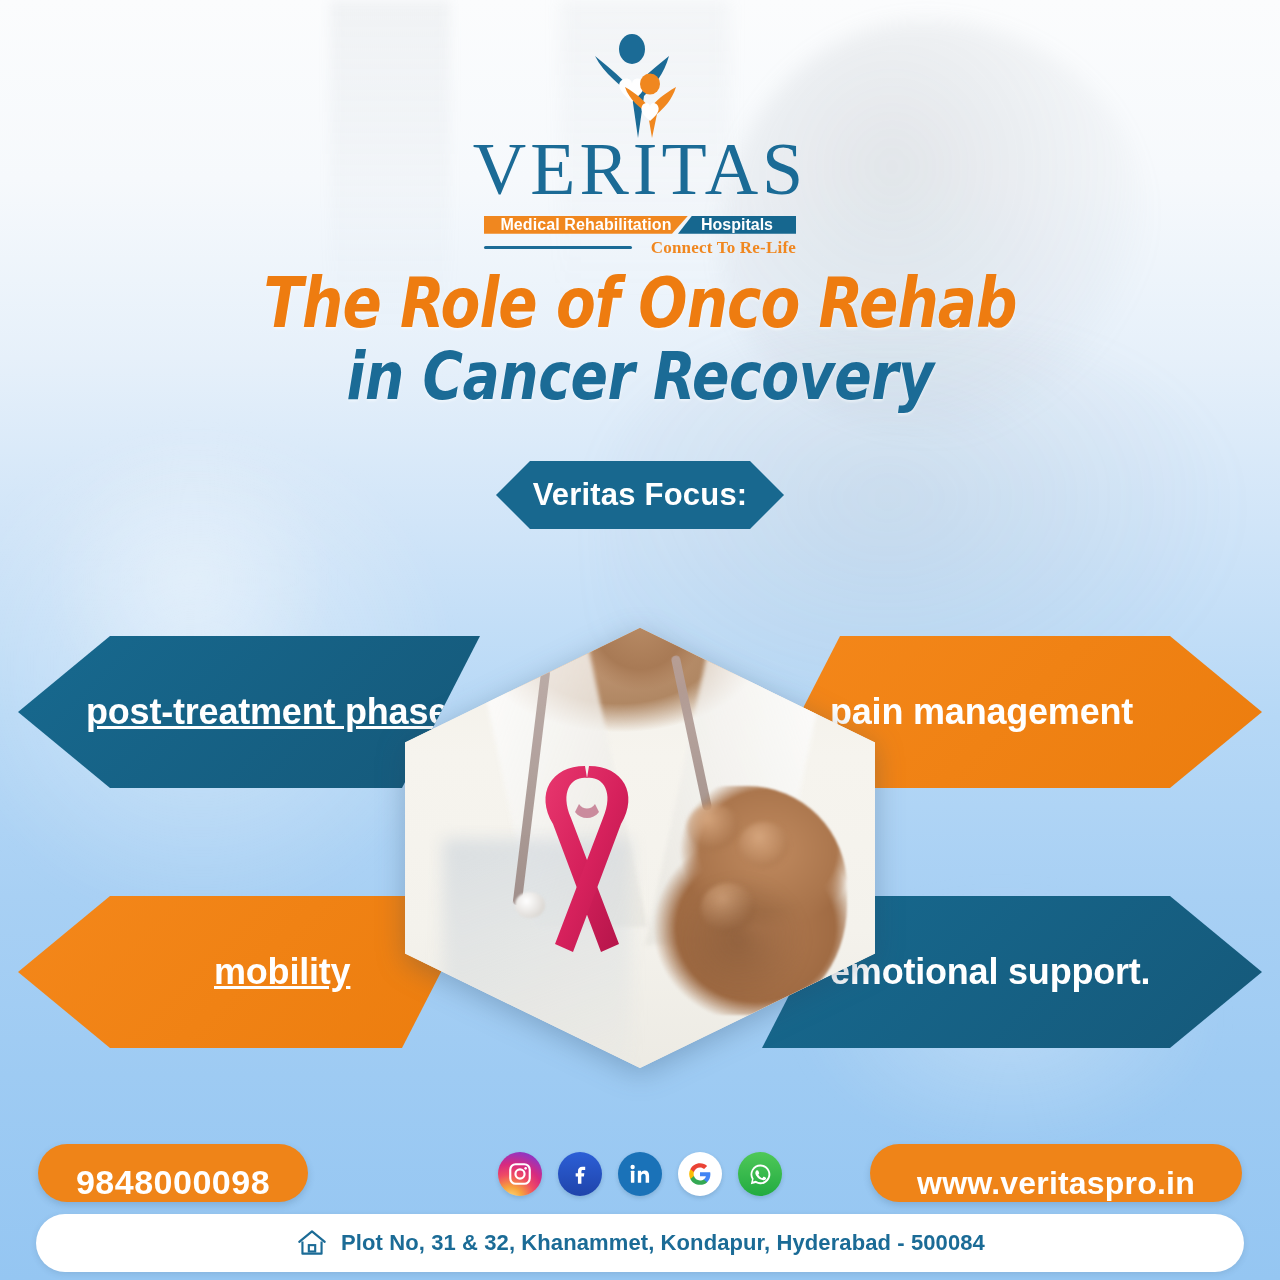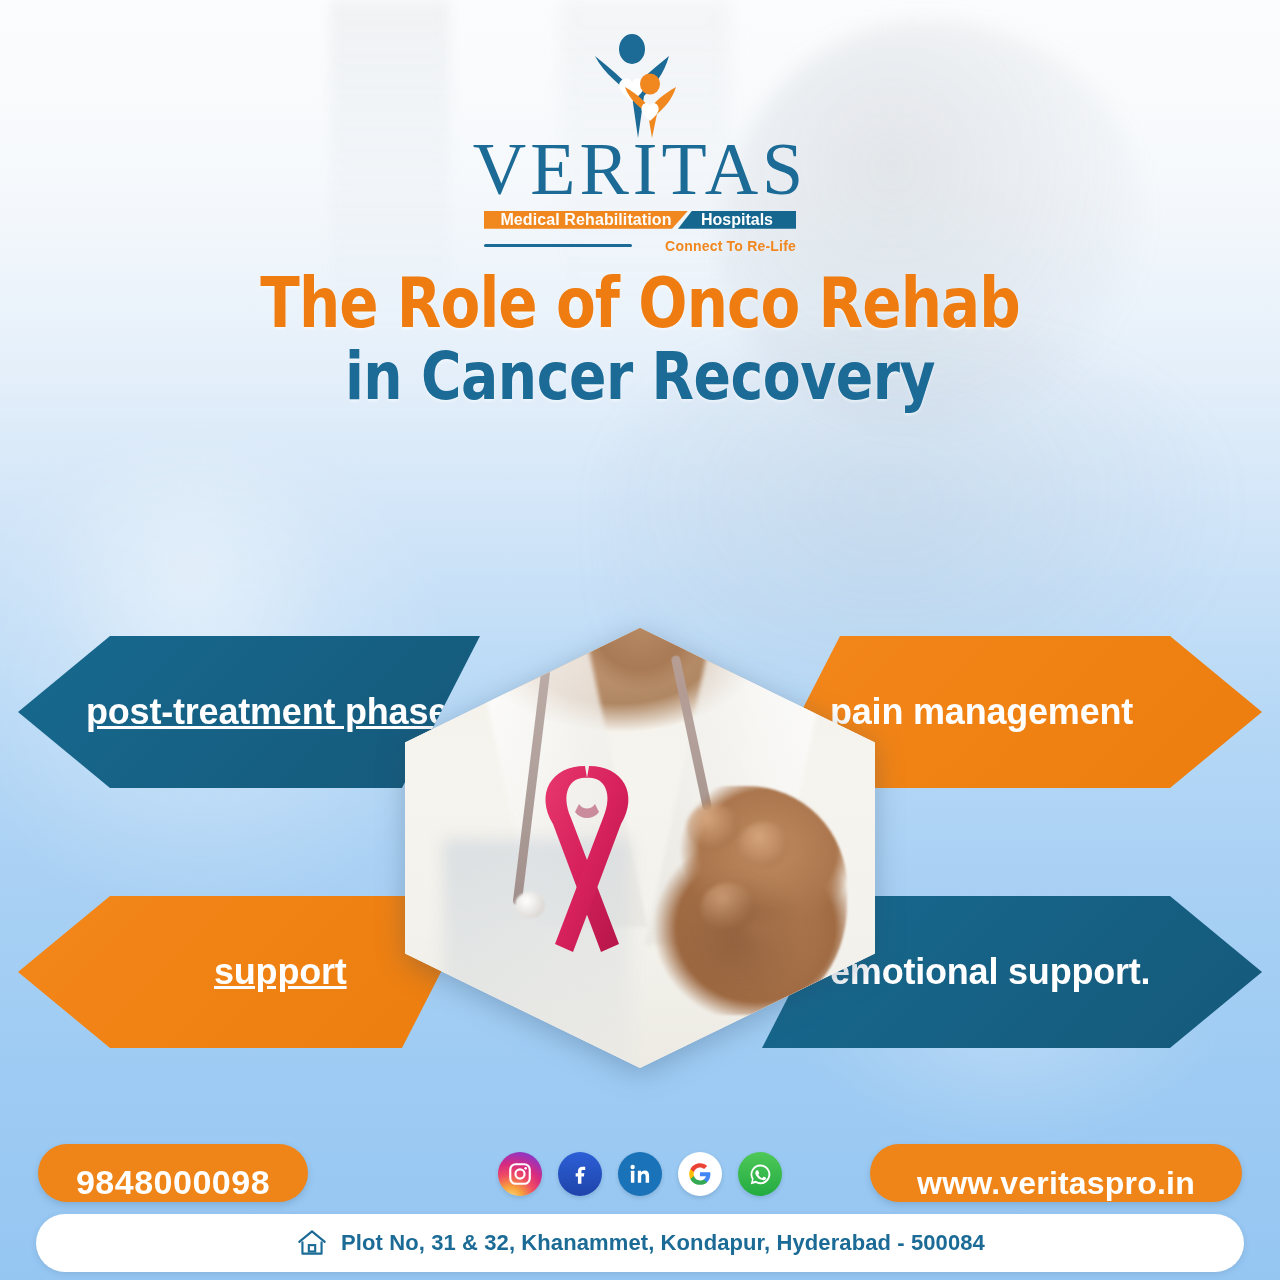--- a/index.html
+++ b/index.html
@@ -57,40 +57,40 @@
   }
 
   
   .logo{position:absolute;left:0;right:0;top:34px;display:flex;flex-direction:column;align-items:center;}
   .logo-mark{width:96px;height:108px;display:block;}
   .logo-word{
     font-family:"Liberation Serif", serif;
     font-size:74px;line-height:.86;letter-spacing:4px;
     color:#1b6b96;font-weight:400;margin-top:-4px;
   }
-  .logo-bar{display:flex;align-items:center;height:28px;margin-top:4px;width:312px;}
+  .logo-bar{display:flex;align-items:flex-end;height:28px;margin-top:4px;width:312px;}
   .logo-bar-l{
     flex:0 0 204px;background:#f0871f;color:#fff;font-size:16px;font-weight:700;
     display:flex;align-items:center;justify-content:center;
     clip-path:polygon(0 0,100% 0,calc(100% - 16px) 100%,0 100%);
     letter-spacing:.1px;
   }
   .logo-bar-r{
     flex:1 1 auto;background:#16678f;color:#fff;font-size:16px;font-weight:700;
     display:flex;align-items:center;justify-content:center;margin-left:-10px;
     clip-path:polygon(14px 0,100% 0,100% 100%,0 100%);
   }
   .logo-tag{display:flex;align-items:center;width:312px;margin-top:4px;gap:7px;}
   .logo-rule{flex:0 0 148px;height:3px;background:#1b6b96;border-radius:2px;}
   .logo-tagtext{
-    flex:1;text-align:right;color:#f0871f;font-size:14px;font-weight:700;letter-spacing:.2px;
-  }
-
-  
-  .title{position:absolute;left:0;right:0;top:268px;text-align:center;}
+    flex:1;text-align:right;color:#f0871f;font-size:17px;font-weight:700;letter-spacing:.2px;font-family:Liberation Serif, serif;
+  }
+
+  
+  .title{position:absolute;left:0;right:0;top:268px;text-align:center;font-style:italic;}
   .title-l1{
     font-family:"DejaVu Sans Condensed","Liberation Sans Narrow","Liberation Sans",sans-serif;
     font-weight:700;font-size:70px;line-height:1.0;color:#ee7c10;
     letter-spacing:-1px;transform:scaleX(.92);
     text-shadow:0 2px 3px rgba(255,255,255,.55);
   }
   .title-l2{
     font-family:"DejaVu Sans Condensed","Liberation Sans Narrow","Liberation Sans",sans-serif;
     font-weight:700;font-size:66px;line-height:1.05;color:#1b6b96;
     letter-spacing:-.5px;transform:scaleX(.93);margin-top:4px;
@@ -277,29 +277,32 @@
       <div class="logo-rule"></div>
       <div class="logo-tagtext">Connect To Re-Life</div>
     </div>
   </div>
 
   <div class="title">
     <div class="title-l1">The Role of Onco Rehab</div>
     <div class="title-l2">in Cancer Recovery</div>
   </div>
 
+  <div class="focus">
+    <span>Veritas Focus:</span>
+  </div>
 
   <div class="band band-left" id="band1">
     <span>post-treatment phase</span>
   </div>
   <div class="band band-right" id="band2">
     <span>pain management</span>
   </div>
   <div class="band band-left" id="band3">
-    <span>support</span>
+    <span>mobility</span>
   </div>
   <div class="band band-right" id="band4">
     <span>emotional support.</span>
   </div>
 
   <div class="hex-wrap">
     <div class="hex">
       <div class="coat"></div>
       <div class="neckline"></div>
       <div class="lapel-l"></div>

